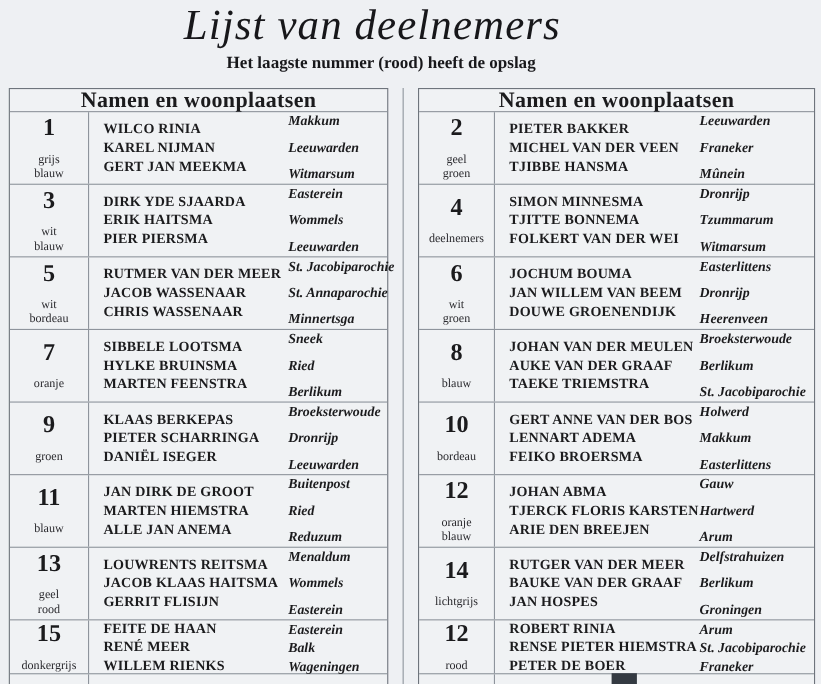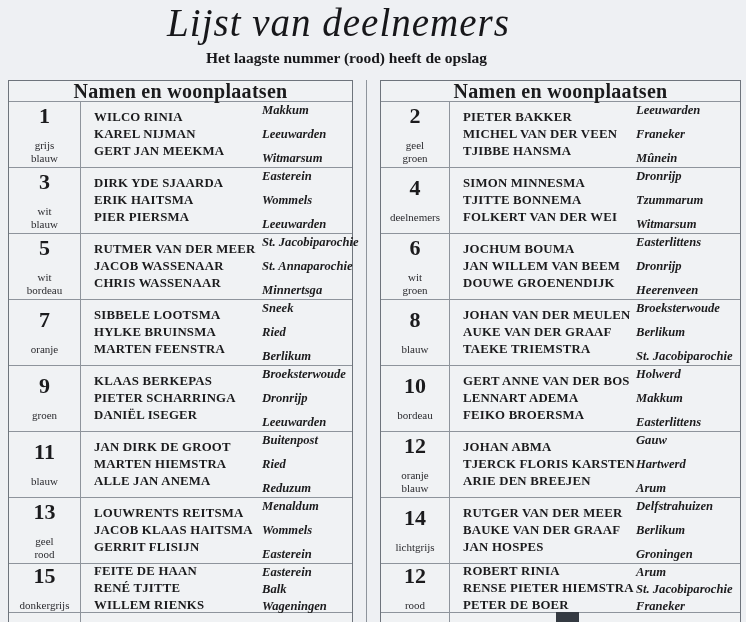--- a/index.html
+++ b/index.html
@@ -275,21 +275,21 @@
       </div>
       <div class="trow short">
         <div class="cell-num">
           <div class="num">15</div>
           <div class="colors">
             <div>donkergrijs</div>
           </div>
         </div>
         <div class="cell-names">
           <div>FEITE DE HAAN</div>
-          <div>RENÉ TJITTE</div>
+          <div>RENÉ MEER</div>
           <div>WILLEM RIENKS</div>
         </div>
         <div class="cell-places">
           <div>Easterein</div>
           <div>Balk</div>
           <div>Wageningen</div>
         </div>
       </div>
     </div>
   <div class="tsliver">

